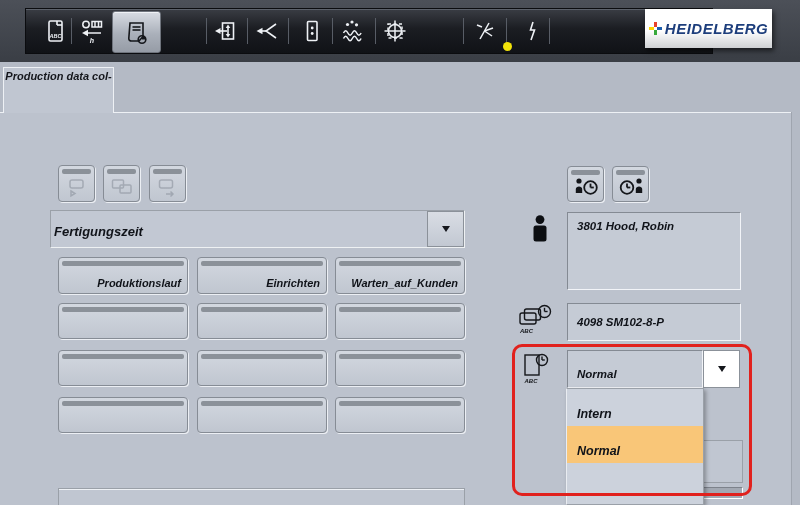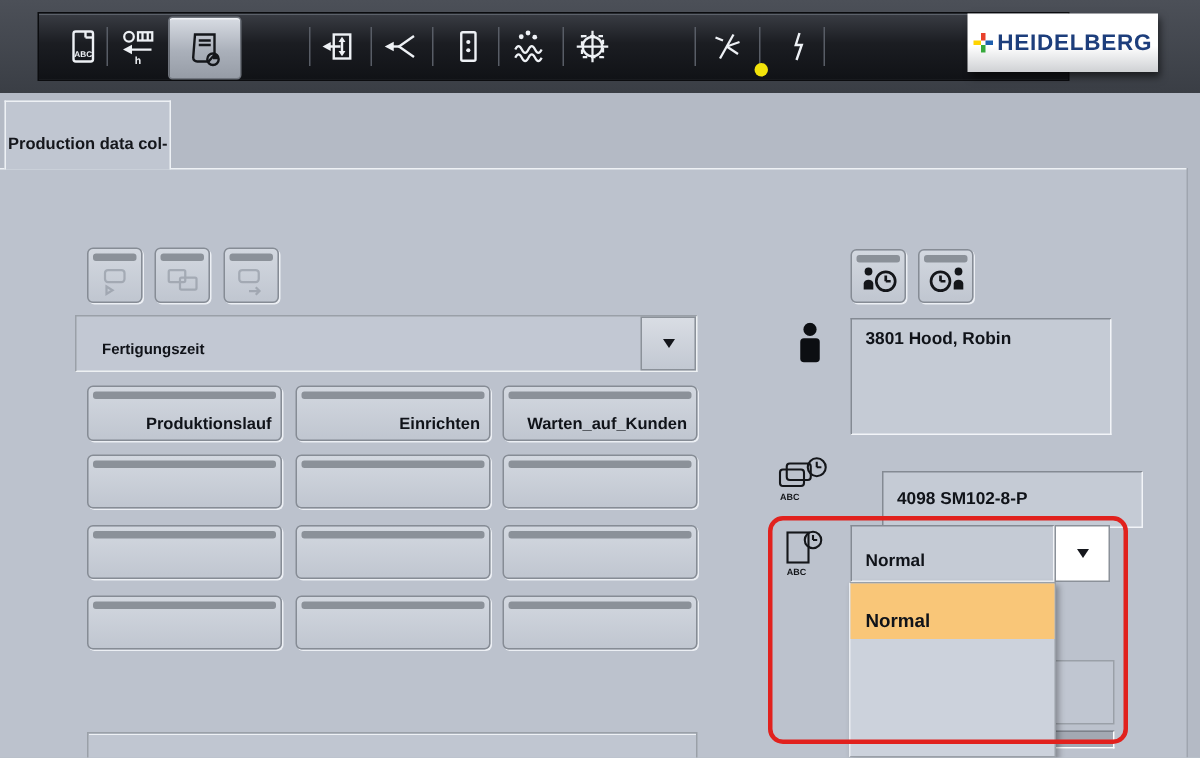--- a/index.html
+++ b/index.html
@@ -1,17 +1,17 @@
 <!DOCTYPE html>
 <html><head>
 <meta charset="utf-8">
 <style>
   html,body{margin:0;padding:0;}
   body{width:800px;height:505px;font-family:"Liberation Sans",sans-serif;position:relative;overflow:hidden;background:#b5bbc6;}
-  #screen{position:absolute;left:0;top:0;width:800px;height:505px;}
+  #screen{position:absolute;left:0;top:0;width:800px;height:505px;font-style:italic;}
 
   
   .topband{position:absolute;left:0;top:0;width:800px;height:62px;background:linear-gradient(#4c5058,#3a3e45);}
   .toolbar{position:absolute;left:25px;top:8px;width:686px;height:44px;
     background:linear-gradient(#3a3d44,#1b1d22 45%,#101216);
     border:1px solid #0b0c0f;box-shadow:inset 0 1px 0 #5c616a;}
   .ticon{position:absolute;top:9px;width:26px;height:26px;}
   .tsep{position:absolute;top:9px;width:1px;height:26px;background:#585d66;}
   .tsel{position:absolute;top:2px;width:47px;height:40px;border-radius:3px;
     background:linear-gradient(#d8dce3,#aab0ba 55%,#969cA6);
@@ -31,40 +31,40 @@
   .c-left{left:0;top:4.8px;width:5px;height:3.4px;background:#ffd400;}
   .c-right{right:0;top:4.8px;width:5px;height:3.4px;background:#1d5fae;}
 
   
   .tabstrip{position:absolute;left:0;top:62px;width:800px;height:50px;background:#b4bac5;}
   .panel{position:absolute;left:0;top:112px;width:800px;height:393px;background:#bcc2cd;border-top:1px solid #eef1f5;box-sizing:border-box;}
   .panel-right-line{position:absolute;left:791px;top:112px;width:1px;height:393px;background:#9fa5af;}
   .panel-right-strip{position:absolute;left:792px;top:112px;width:8px;height:393px;background:#b4bac5;}
   .tab{position:absolute;left:3px;top:67px;width:111px;height:46px;z-index:5;background:#c0c6d1;
     border:1px solid #eef1f5;border-bottom:none;box-sizing:border-box;
-    font-size:11px;font-weight:bold;color:#15171c;text-align:center;padding-top:21px;line-height:1.35;}
+    font-size:11px;font-weight:bold;color:#15171c;text-align:center;padding-top:1px;line-height:1.35;}
 
   
   .btn3d{position:absolute;background:linear-gradient(#d3d8e0,#c0c6d0);
     border:1px solid #868c95;border-radius:4px;box-sizing:border-box;
     box-shadow:1px 1px 0 rgba(245,247,250,.85);text-align:center;}
   .btn3d .bar{position:absolute;left:3px;right:3px;top:3px;height:5px;background:#8b9199;border-radius:2px;}
   .btn-label{position:absolute;right:6px;bottom:4px;font-size:11px;font-weight:bold;color:#101319;}
 
   
   .field{position:absolute;background:#c5cbd5;box-sizing:border-box;
     border:1px solid #f2f4f8;border-top-color:#848a93;border-left-color:#848a93;}
   .field .ftext{position:absolute;left:9px;top:7px;font-size:11.5px;font-weight:bold;color:#101319;}
   .field .ftext-mid{position:absolute;left:9px;top:50%;transform:translateY(-50%);font-size:11.5px;font-weight:bold;color:#101319;}
   .field .ftext-bot{position:absolute;left:9px;bottom:7px;font-size:11.5px;font-weight:bold;color:#101319;}
 
   
   .combo{position:absolute;background:#c2c8d3;box-sizing:border-box;
     border:1px solid #eef1f3;border-top-color:#9aa0a8;border-left-color:#9aa0a8;}
-  .combo .ctext{position:absolute;left:17px;bottom:8px;font-size:10px;font-weight:bold;color:#101319;}
+  .combo .ctext{position:absolute;left:3px;bottom:8px;font-size:13px;font-weight:bold;color:#101319;}
   .drop-btn{position:absolute;box-sizing:border-box;border:1px solid #8b9199;
     background:linear-gradient(#d9dde4,#c2c8d2);display:flex;align-items:center;justify-content:center;}
   .drop-btn.white{background:#ffffff;}
   .tri{width:0;height:0;border-left:4.5px solid transparent;border-right:4.5px solid transparent;border-top:6px solid #15171c;}
 
   
   .dlist{position:absolute;left:566px;top:388px;width:138px;height:117px;z-index:40;
     background:#ccd2dc;box-sizing:border-box;border:1px solid #9aa0a8;border-left-color:#e9ecf1;
     box-shadow:2px 2px 4px rgba(0,0,0,.3);}
   .ditem{position:relative;width:100%;height:37px;box-sizing:border-box;}
@@ -341,21 +341,21 @@
     <g fill="none" stroke="#14161a" stroke-width="1.4">
       <rect x="3" y="11" width="16" height="11" rx="2"></rect>
       <rect x="7.5" y="7" width="16" height="11" rx="2"></rect>
       <circle cx="27.5" cy="9.5" r="6"></circle>
       <line x1="27.5" y1="9.5" x2="27.5" y2="5.8"></line>
       <line x1="27.5" y1="9.5" x2="30.6" y2="9.5"></line>
     </g>
     <text x="3" y="31" font-size="6" font-weight="bold" fill="#14161a" font-family="Liberation Sans,sans-serif">ABC</text>
   </svg>
 
-  <div class="field" style="left:567px;top:314px;width:174px;height:38px;margin-left:21px;">
+  <div class="field" style="left:567px;top:303px;width:174px;height:38px;">
     <span class="ftext-mid">4098 SM102-8-P</span>
   </div>
 
   <svg width="30" height="36" viewBox="0 0 30 36" style="position:absolute;left:521px;top:350px;">
     <g fill="none" stroke="#14161a" stroke-width="1.4">
       <rect x="4" y="5" width="14" height="20"></rect>
       <circle cx="21" cy="10" r="5.5"></circle>
       <line x1="21" y1="10" x2="21" y2="6.6"></line>
       <line x1="21" y1="10" x2="23.8" y2="10"></line>
     </g>
@@ -366,20 +366,23 @@
     <span class="ftext-bot">Normal</span>
   </div>
   <div class="drop-btn white" style="left:703px;top:350px;width:37px;height:38px;">
     <span class="tri"></span>
   </div>
 
   <div class="hidfield"></div>
   <div class="sunkbar"></div>
 
   <div class="dlist">
+    <div class="ditem">
+      <span>Intern</span>
+    </div>
     <div class="ditem hl">
       <span>Normal</span>
     </div>
   </div>
 
   <div class="annotation"></div>
 
 </div>
 
 </body></html>

